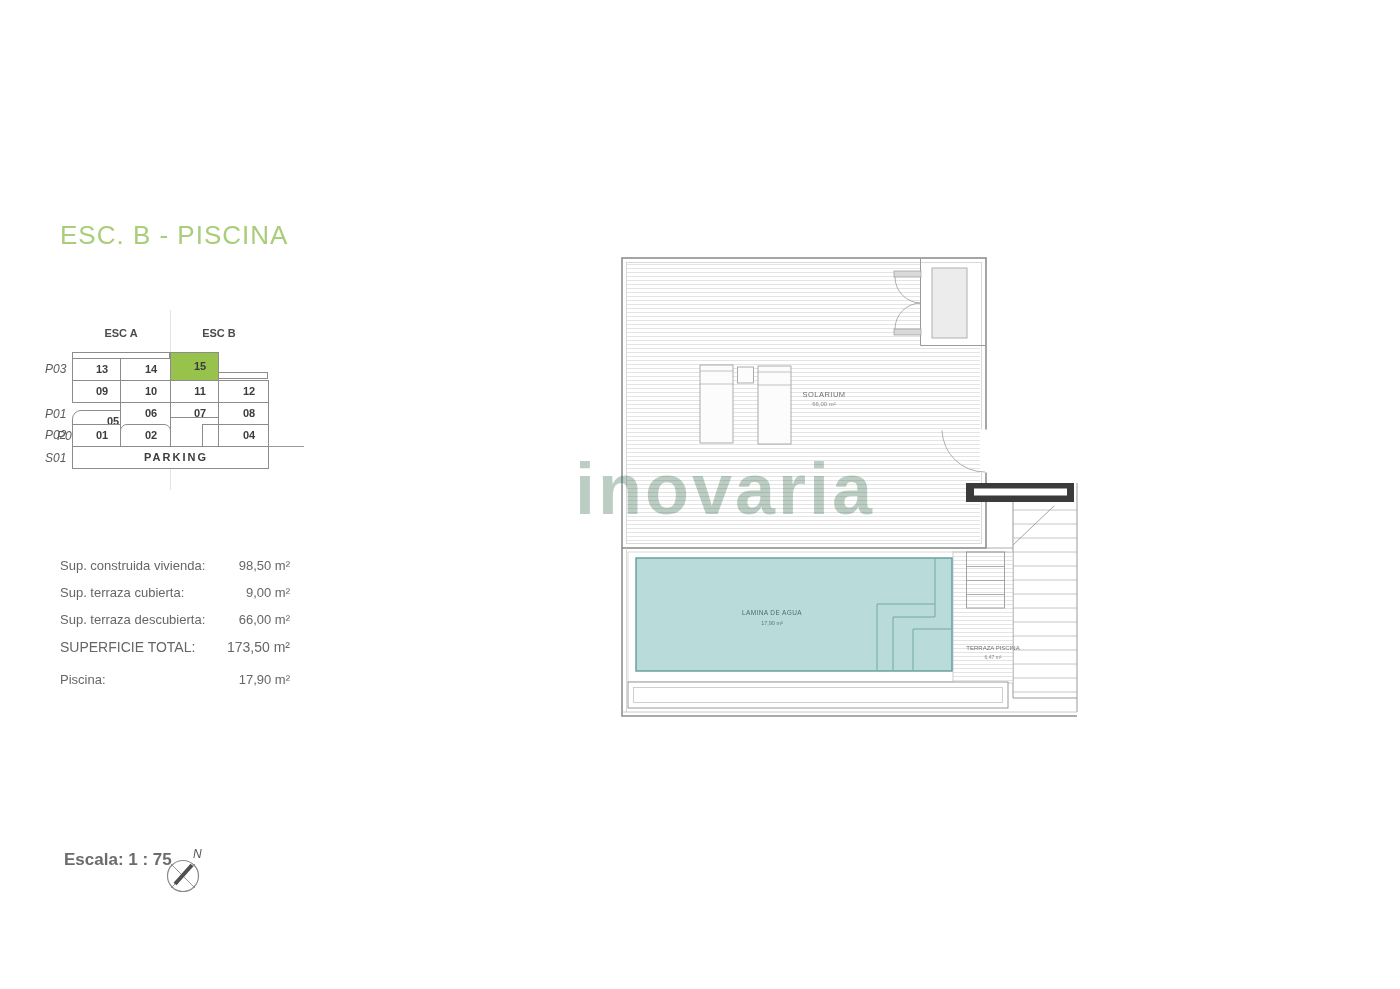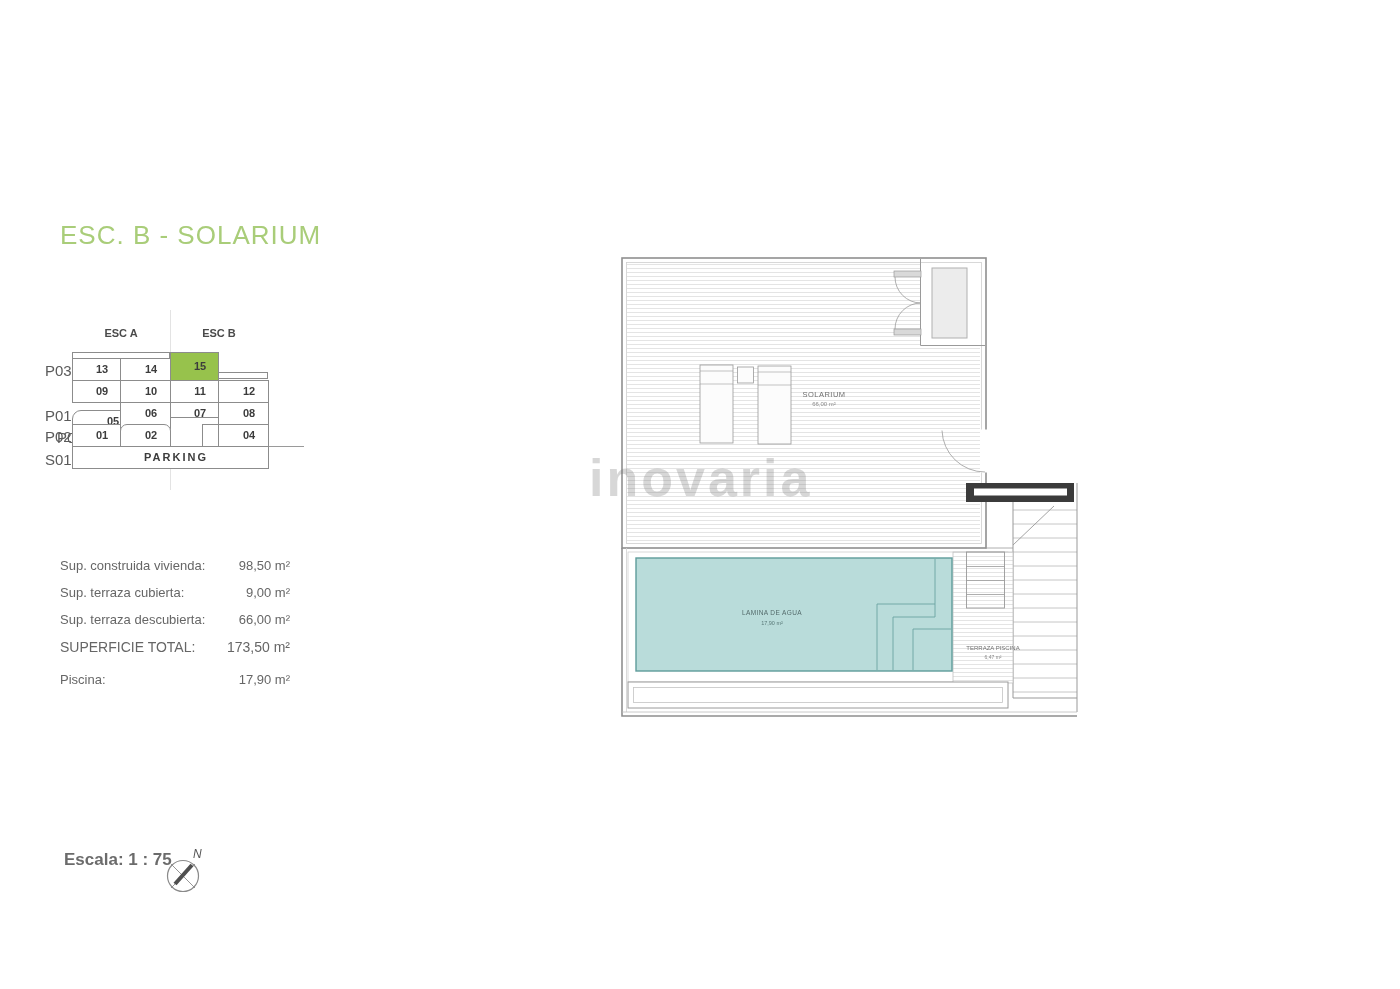--- a/index.html
+++ b/index.html
@@ -8,42 +8,42 @@
   
   .title{position:absolute;left:60px;top:220px;font-size:26px;font-weight:500;
          letter-spacing:1px;color:#a9cd79;}
   
   .keytable{position:absolute;left:45px;top:310px;width:270px;height:185px;}
   .axisline{position:absolute;left:125px;top:0;width:1px;height:180px;background:#e3e3e3;}
   .kcell{position:absolute;box-sizing:border-box;border:1px solid #8c8c8c;background:#fff;
          font-size:11px;font-weight:bold;color:#3c3c3c;text-align:center;padding-left:11px;}
   .kstrip{position:absolute;box-sizing:border-box;border:1px solid #8c8c8c;background:#fff;}
   .khead{position:absolute;font-size:11px;font-weight:bold;color:#4a4a4a;transform:translateX(-50%);}
-  .krow{position:absolute;font-size:15px;color:#5a5a5a;}
+  .krow{position:absolute;font-size:12px;color:#5a5a5a;font-style:italic;}
   .kext{position:absolute;border-top:1px solid #9a9a9a;height:0;}
   .green{background:#97c24c !important;}
   
   .areas{position:absolute;left:60px;top:552px;width:228px;}
   .arow{position:absolute;left:0;width:228px;font-size:13px;color:#666;}
   .arow .val{position:absolute;right:-2px;top:0;}
   .arow.total{font-size:14px;}
   
-  .watermark{position:absolute;left:589px;top:448px;font-size:52px;font-weight:bold;
-             letter-spacing:3px;color:#737373;opacity:.28;pointer-events:none;z-index:5;}
+  .watermark{position:absolute;left:575px;top:448px;font-size:72px;font-weight:bold;
+             letter-spacing:3px;color:#14532d;opacity:.28;pointer-events:none;z-index:5;}
   
   .scale{position:absolute;left:64px;top:850px;font-size:17px;font-weight:600;color:#6b6b6b;}
   .compass{position:absolute;left:163px;top:846px;}
   .plan{position:absolute;left:612px;top:245px;z-index:1;}
 </style>
 </head>
 <body>
 
 <div class="page">
 
-  <div class="title">ESC. B - SOLARIUM</div>
+  <div class="title">ESC. B - PISCINA</div>
 
   <div class="keytable">
     <div class="axisline"></div>
     <div class="khead" style="left:76px;top:17px;">ESC A</div>
     <div class="khead" style="left:174px;top:17px;">ESC B</div>
 
     <div class="krow" style="left:0;top:52px;">P03</div>
     <div class="krow" style="left:0;top:75px;margin-top:43px;">P02</div>
     <div class="krow" style="left:0;top:97px;">P01</div>
     <div class="krow" style="left:0;top:119px;margin-left:12px;">P00</div>

